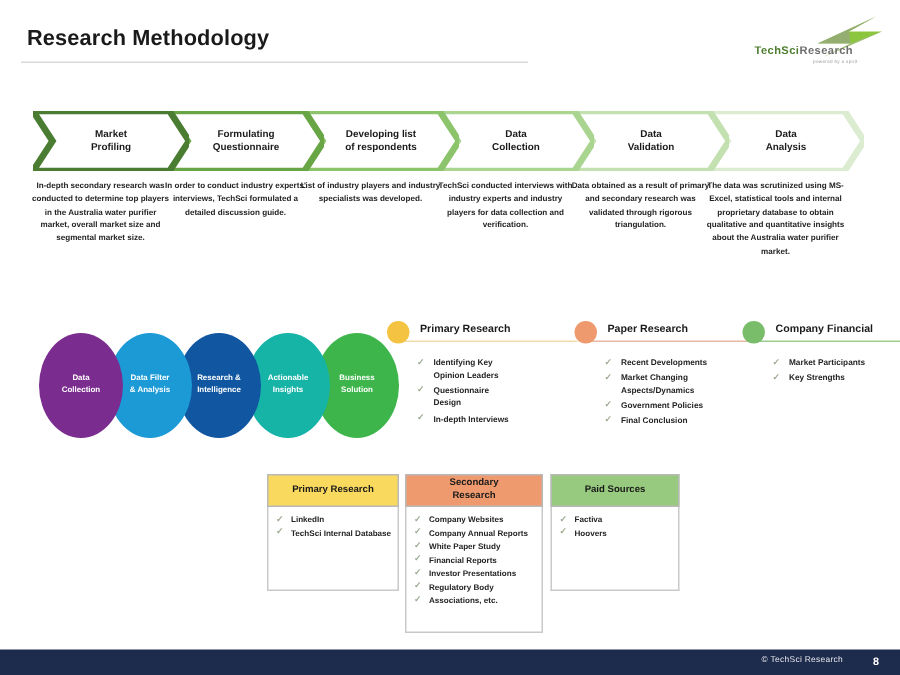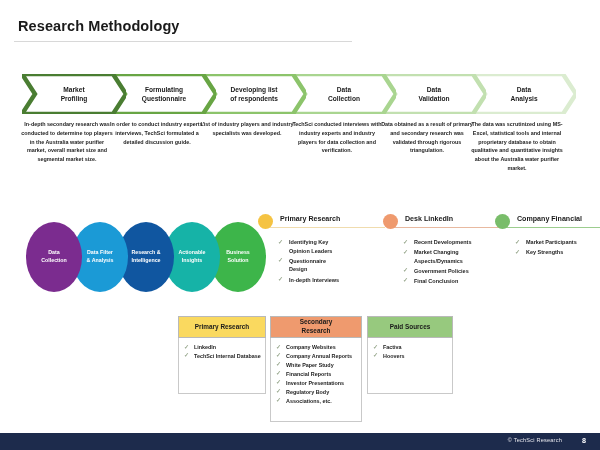--- a/index.html
+++ b/index.html
@@ -109,20 +109,30 @@
   }
 </style>
 </head>
 <body>
 
 <div class="slide">
 
   <div class="hdr-title">Research Methodology</div>
   <div class="hdr-rule"></div>
 
+  <div class="logo">
+    <svg width="104" height="40" viewBox="0 0 104 40">
+      <polygon points="97,2 58,20 80,20 62,29 101,12 79,12" fill="#8cc63f"></polygon>
+      <polygon points="97,2 58,20 80,20 79,12" fill="#9a9a9a" opacity="0.55"></polygon>
+      <polygon points="80,20 62,29 101,12" fill="#b5b5b5" opacity="0.5"></polygon>
+      <text x="16" y="27" font-family="Liberation Sans, sans-serif" font-size="7.4" font-weight="bold" fill="#4d7d2f" letter-spacing="0.3">TechSci</text>
+      <text x="46" y="27" font-family="Liberation Sans, sans-serif" font-size="7.4" font-weight="bold" fill="#6d6d6d" letter-spacing="0.3">Research</text>
+      <text x="55" y="33" font-family="Liberation Sans, sans-serif" font-size="3.1" fill="#9a9a9a" letter-spacing="0.2">powered by a spirit</text>
+    </svg>
+  </div>
 
   <div class="flow">
     <div id="chev-host">
         <div class="chev" style="left: 0px; z-index: 20;">
           <svg width="104" height="40" viewBox="0 0 104 40">
             <path d="M0,0 L91,0 L104,20 L91,40 L0,40 L13,20 Z" fill="#ffffff" stroke="#4a7d32" stroke-width="4.4" stroke-linejoin="miter"></path>
           </svg>
         </div>
         <div class="chev-label" style="left: 16px; width: 72px; z-index: 40;">
           <span>Market</span>
@@ -231,21 +241,21 @@
         <ul class="res-list" style="width: 64px;">
           <li><span class="tick">✓</span><span>Identifying Key Opinion Leaders</span></li>
           <li><span class="tick">✓</span><span>Questionnaire Design</span></li>
           <li><span class="tick">✓</span><span>In-depth Interviews</span></li>
         </ul>
       </div>
       <div class="rescol" style="left: 383px;">
         <div class="res-head">
           <div class="res-line" style="background: rgb(232, 185, 160); width: 112px;"></div>
           <div class="res-dot" style="background: rgb(239, 154, 110);"></div>
-          <div class="res-title">Desk LinkedIn</div>
+          <div class="res-title">Paper Research</div>
         </div>
         <ul class="res-list" style="width: 72px;">
           <li><span class="tick">✓</span><span>Recent Developments</span></li>
           <li><span class="tick">✓</span><span>Market Changing Aspects/Dynamics</span></li>
           <li><span class="tick">✓</span><span>Government Policies</span></li>
           <li><span class="tick">✓</span><span>Final Conclusion</span></li>
         </ul>
       </div>
       <div class="rescol" style="left: 495px;">
         <div class="res-head">

